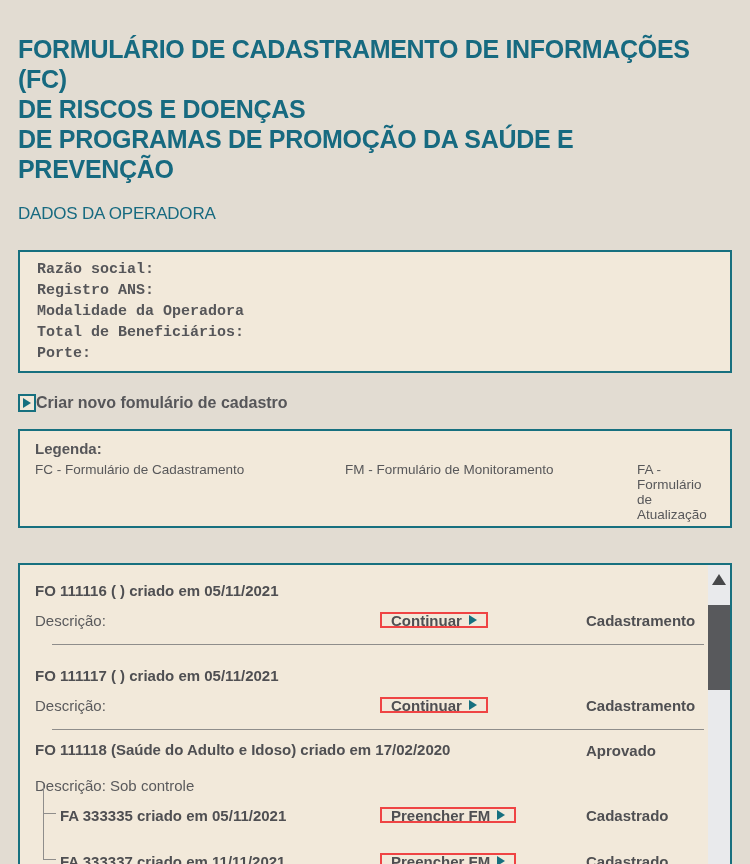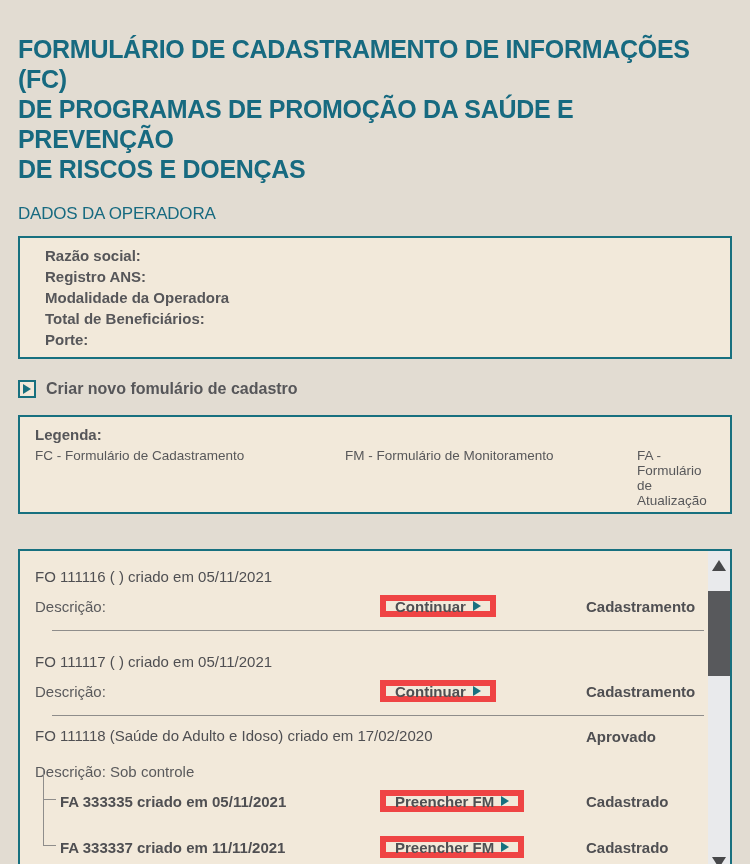--- a/index.html
+++ b/index.html
@@ -26,49 +26,49 @@
     font-size:17px;
     font-weight:400;
     letter-spacing:-0.2px;
   }
 
   .panel{
     border:2px solid #17707f;
     background:#f2e9da;
   }
 
-  .op-box{margin-top:12px;padding:7px 25px;}
+  .op-box{margin-top:26px;padding:7px 17px;font-family:Liberation Mono, monospace;}
   .op-line{font-size:15px;font-weight:700;color:#565659;line-height:21px;}
 
   .actions{margin-top:21px;}
-  .action-row{display:flex;align-items:center;gap:10px;margin-bottom:8px;cursor:pointer;}
+  .action-row{display:flex;align-items:center;margin-bottom:8px;cursor:pointer;}
   .action-icon{
     width:14px;height:14px;
     border:2px solid #17707f;background:#f2e9da;
     display:flex;align-items:center;justify-content:center;
   }
   .tri-right{width:0;height:0;border-top:5px solid transparent;border-bottom:5px solid transparent;border-left:8px solid #17707f;}
   .action-label{font-size:16px;font-weight:700;color:#565659;}
 
   .legend-box{margin-top:17px;padding:9px 15px 4px;}
   .legend-title{font-size:15px;font-weight:700;color:#565659;margin-bottom:5px;}
   .legend-items{display:grid;grid-template-columns:266px 248px 1fr;font-size:13.5px;color:#58585a;gap:44px;}
 
   .forms-box{margin-top:35px;height:326px;position:relative;}
   .forms-content{padding:12px 0 0 15px;margin-right:26px;position:relative;}
 
-  .entry-title{font-size:15px;font-weight:400;color:#4f4f52;line-height:20px;margin-top:4px;}
+  .entry-title{font-size:15px;font-weight:700;color:#4f4f52;line-height:20px;margin-top:4px;}
   .entry-row{display:grid;grid-template-columns:345px 206px 1fr;align-items:center;margin-top:5px;min-height:28px;}
   .desc-text{font-size:15px;color:#5a5a5c;}
   .status{font-size:15px;font-weight:700;color:#4f4f52;}
 
   .form-btn{
     display:inline-flex;align-items:center;gap:7px;
-    border:6px solid #ef4444;background:transparent;
-    padding:2px 9px;height:22px;
+    border:2px solid #ef4444;background:transparent;
+    padding:2px 9px;height:16px;
     font-family:"Liberation Sans",sans-serif;
     font-size:15px;font-weight:700;color:#4f4f52;
     cursor:pointer;justify-self:start;
   }
   .btn-tri{width:0;height:0;border-top:5px solid transparent;border-bottom:5px solid transparent;border-left:8px solid #17707f;}
 
   .sep{height:1px;background:#8f8d8b;margin:10px 0 0 17px;}
 
   .entry3{position:relative;}
   .title-row{display:grid;grid-template-columns:551px 1fr;align-items:center;margin-top:10px;}
@@ -89,22 +89,22 @@
     border-left:7px solid transparent;border-right:7px solid transparent;border-top:11px solid #47484a;}
   .scroll-thumb{position:absolute;top:40px;left:0;width:22px;height:85px;background:#58595c;cursor:grab;}
 </style>
 </head>
 <body>
 
 <div class="container">
 
   <h1 class="title">
     <div>FORMULÁRIO DE CADASTRAMENTO DE INFORMAÇÕES (FC)</div>
+    <div>DE RISCOS E DOENÇAS</div>
     <div>DE PROGRAMAS DE PROMOÇÃO DA SAÚDE E PREVENÇÃO</div>
-    <div>DE RISCOS E DOENÇAS</div>
   </h1>
 
   <div class="subtitle">DADOS DA OPERADORA</div>
 
   <div class="panel op-box">
     <div class="op-line">Razão social:</div>
     <div class="op-line">Registro ANS:</div>
     <div class="op-line">Modalidade da Operadora</div>
     <div class="op-line">Total de Beneficiários:</div>
     <div class="op-line">Porte:</div>

